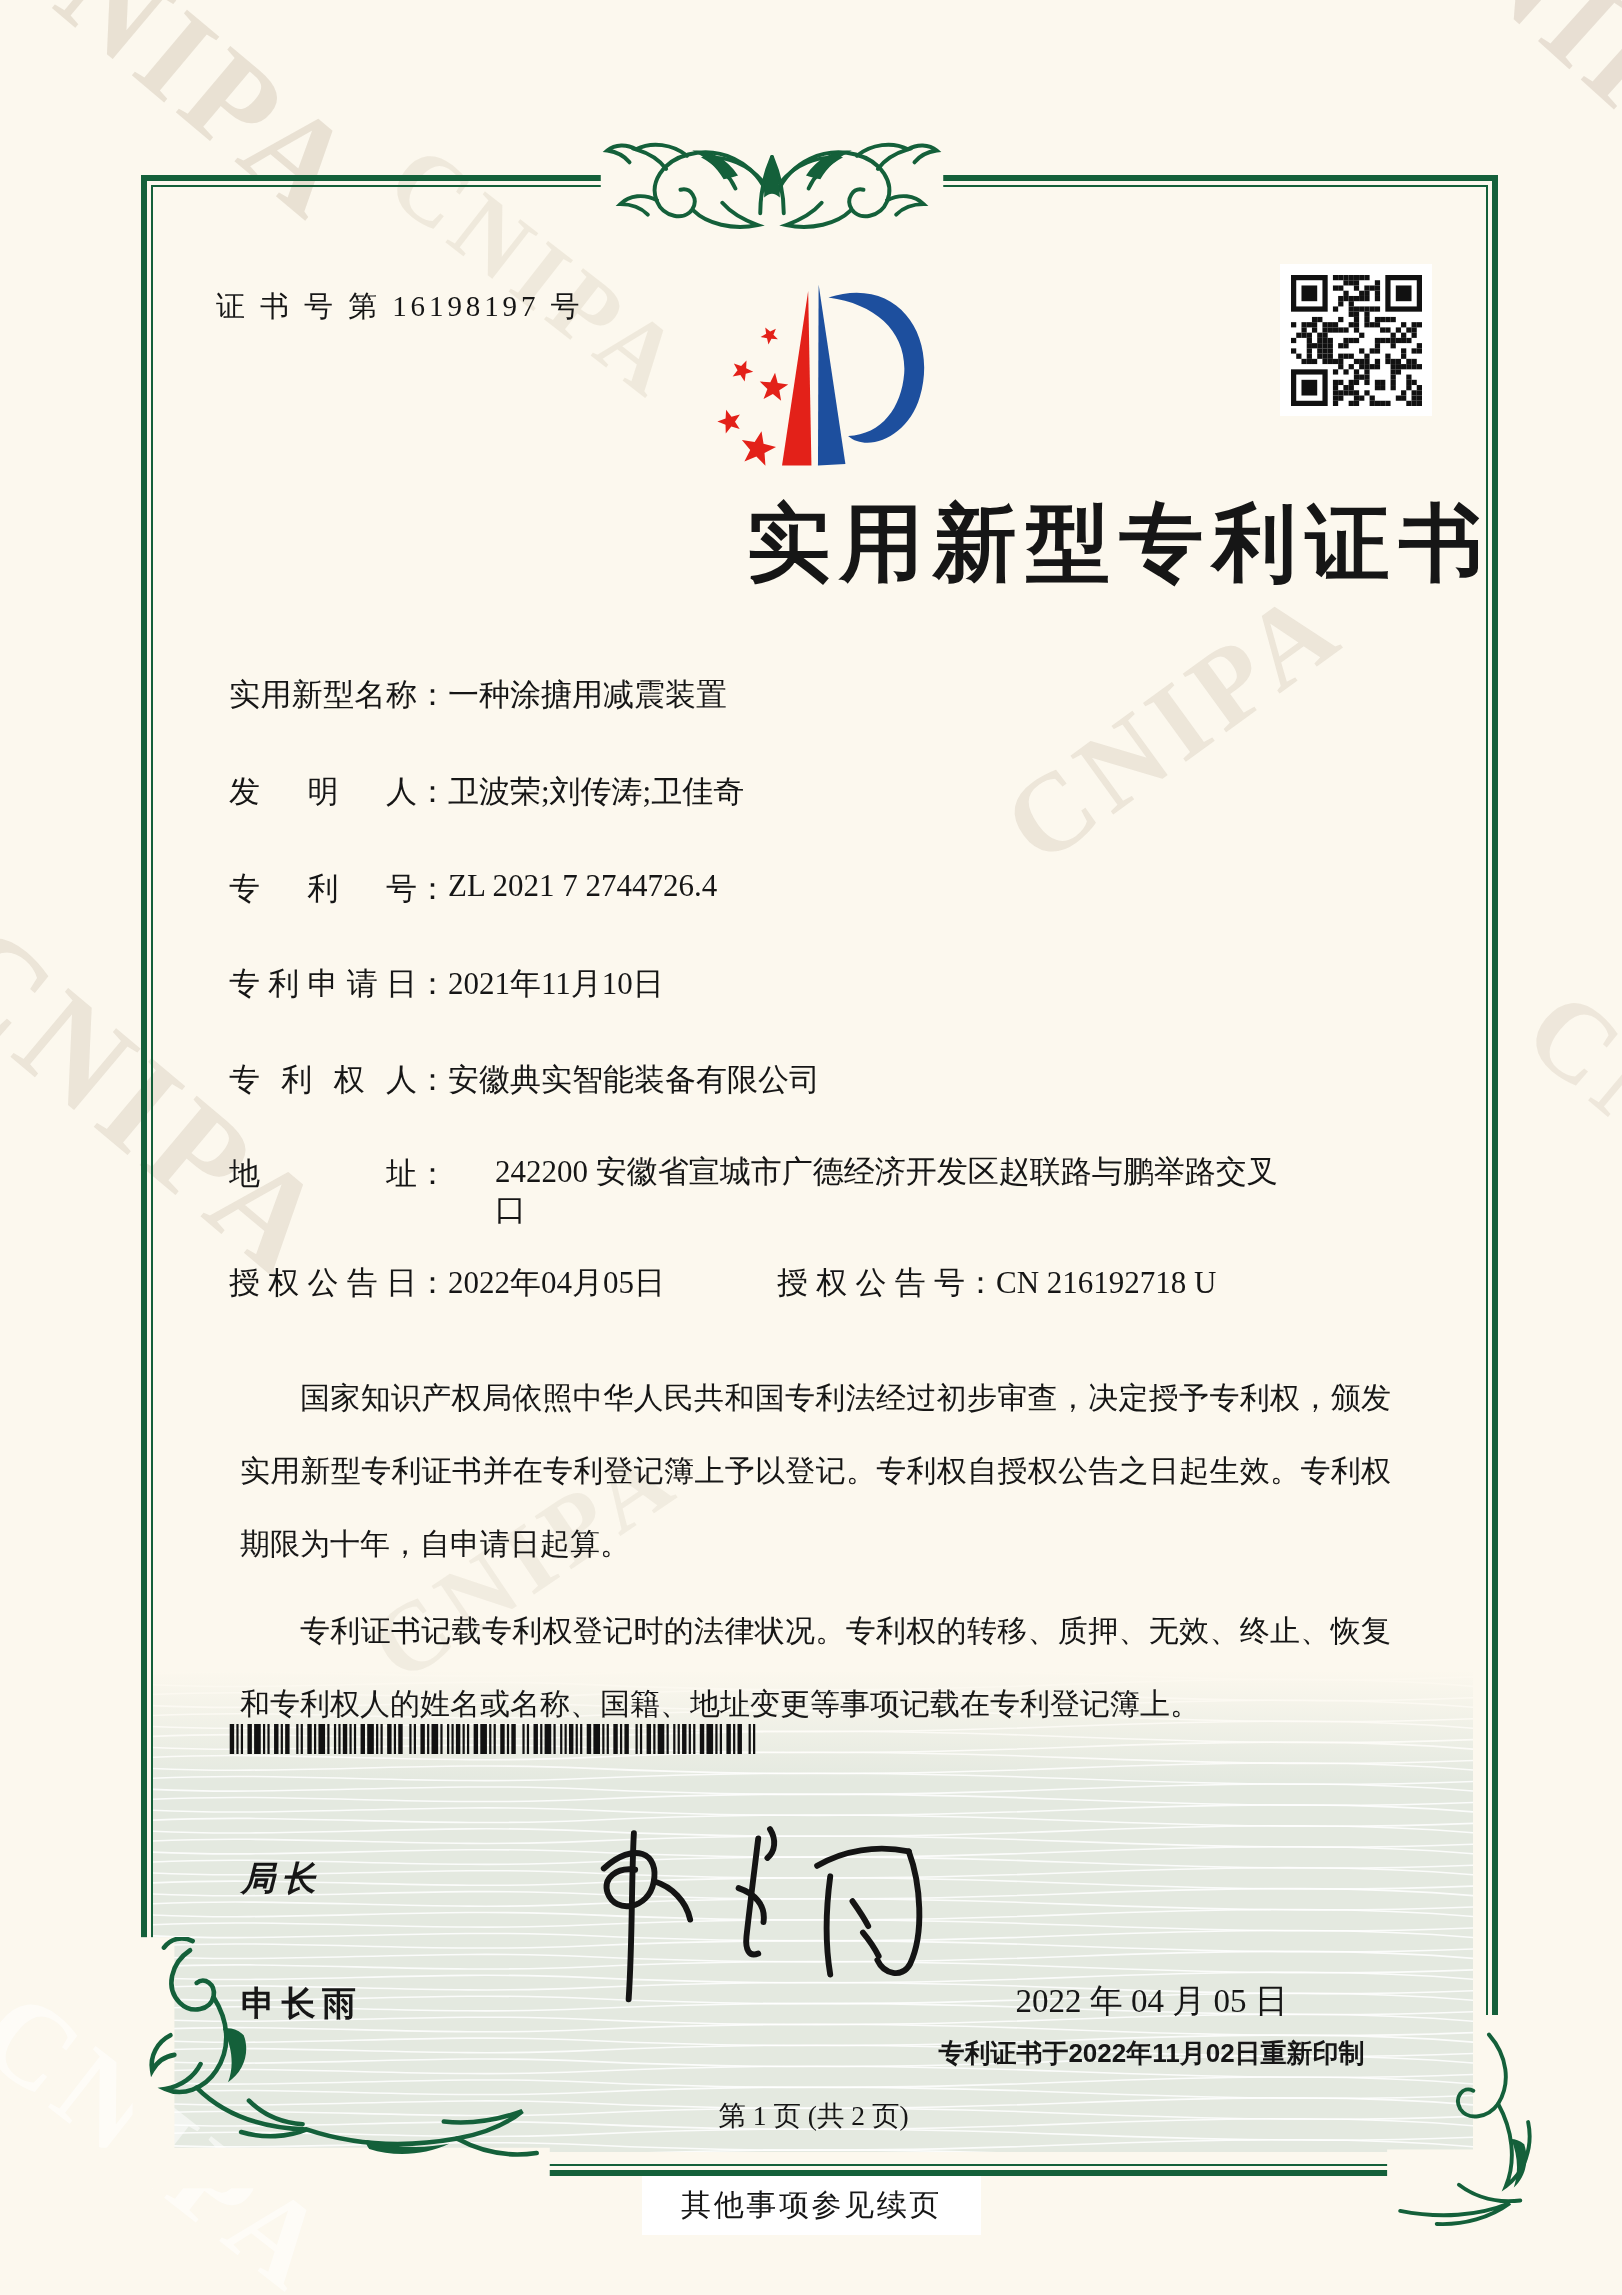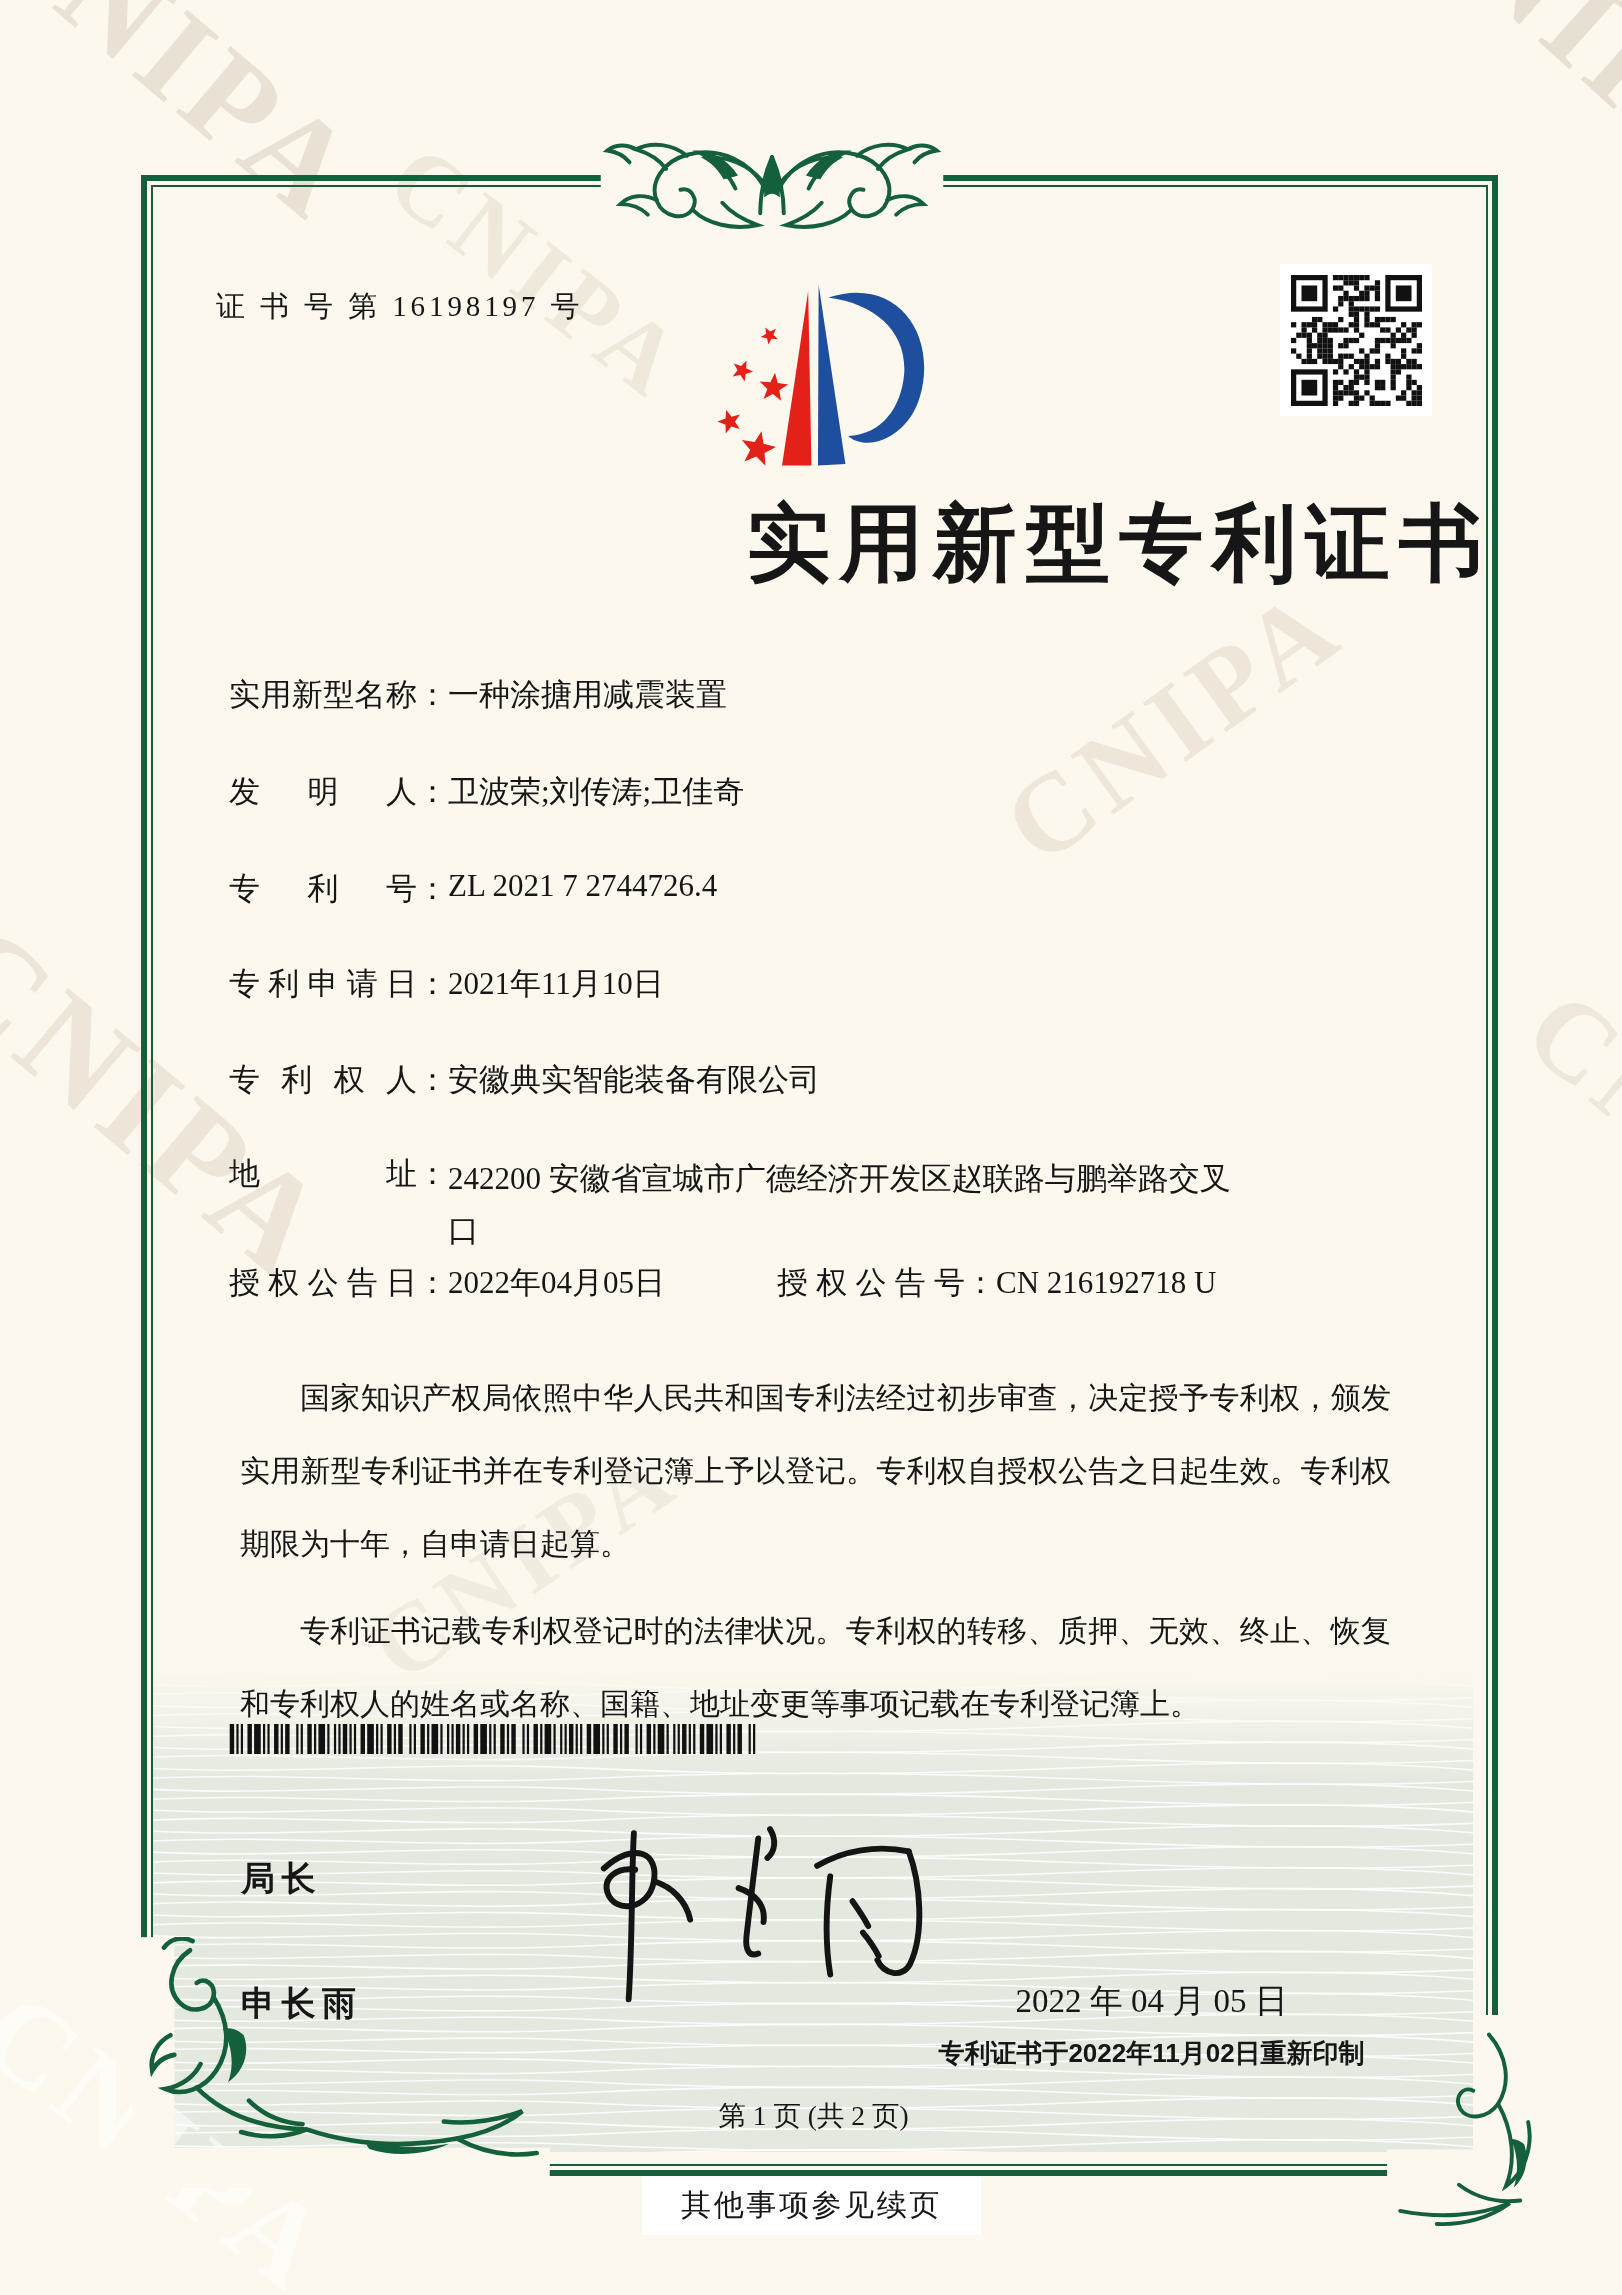--- a/index.html
+++ b/index.html
@@ -22,21 +22,21 @@
   .logo{position:absolute;left:712px;top:274px;width:225px;height:196px;}
   .qr{position:absolute;left:1280px;top:264px;width:152px;height:152px;background:#ffffff;}
   .qr svg{position:absolute;left:10.5px;top:10.5px;}
   .title{position:absolute;left:147px;top:487px;width:1345px;text-align:right;
          font-size:84px;font-weight:700;letter-spacing:9.2px;}
   .row{position:absolute;left:229px;font-size:31px;white-space:nowrap;}
   .row .lbl{display:inline-block;width:188px;text-align:justify;text-align-last:justify;
             vertical-align:top;}
   .row .col{vertical-align:top;}
   .row .val{vertical-align:top;}
-  .row .val.wrap{display:inline-block;width:785px;white-space:normal;line-height:52px;}
+  .row .val.wrap{display:inline-block;width:785px;white-space:normal;line-height:38px;margin-left:47px;}
   .grant2{position:absolute;left:777px;font-size:31px;white-space:nowrap;}
   .paras{position:absolute;left:226px;top:1347px;width:1179px;}
   .paras p{margin:14px;font-size:30px;line-height:73px;text-indent:60px;text-align:justify;}
   .barcode{position:absolute;left:229px;top:1724px;}
   .chief{position:absolute;left:241px;font-family:"Liberation Sans", sans-serif;
          font-weight:700;font-size:34px;letter-spacing:6.5px;}
   .sig{position:absolute;left:550px;top:1803px;}
   .issue-date{position:absolute;left:929px;top:1979px;width:445px;text-align:center;font-size:33px;}
   .reprint{position:absolute;left:929px;top:2036px;width:445px;text-align:center;
            font-family:"Liberation Sans", sans-serif;font-weight:700;font-size:26px;}
@@ -523,21 +523,21 @@
       <rect x="731.0" y="0" width="10.2" height="46" fill="#111"></rect>
       <rect x="744.6" y="0" width="3.4" height="46" fill="#111"></rect>
       <rect x="751.4" y="0" width="3.4" height="46" fill="#111"></rect>
       <rect x="761.6" y="0" width="6.8" height="46" fill="#111"></rect>
       <rect x="771.8" y="0" width="3.4" height="46" fill="#111"></rect>
       <rect x="778.6" y="0" width="6.8" height="46" fill="#111"></rect>
       <rect x="795.6" y="0" width="3.4" height="46" fill="#111"></rect>
       <rect x="802.4" y="0" width="3.4" height="46" fill="#111"></rect>
     </svg>
 
-  <div class="chief" style="top:1856px;">局长</div>
+  <div class="chief" style="top:1856px;font-style:italic;">局长</div>
   <div class="chief" style="top:1933px;margin-top:48px;">申长雨</div>
 
   <svg class="sig" width="406" height="216" viewBox="0 0 620 330">
     <g stroke="#141414" stroke-width="9" fill="none" stroke-linecap="round">
       <path d="M128,46 C124,120 126,210 120,300"></path>
       <path d="M82,100 C128,58 168,76 158,122 C150,162 100,170 88,138 C80,114 102,98 130,102"></path>
       <path d="M160,120 C186,128 208,150 214,178"></path>
       <path d="M318,54 C312,104 306,150 300,204 C298,224 304,236 318,230"></path>
       <path d="M288,130 C312,138 330,156 326,182"></path>
       <path d="M336,40 C346,56 344,74 332,84"></path>

